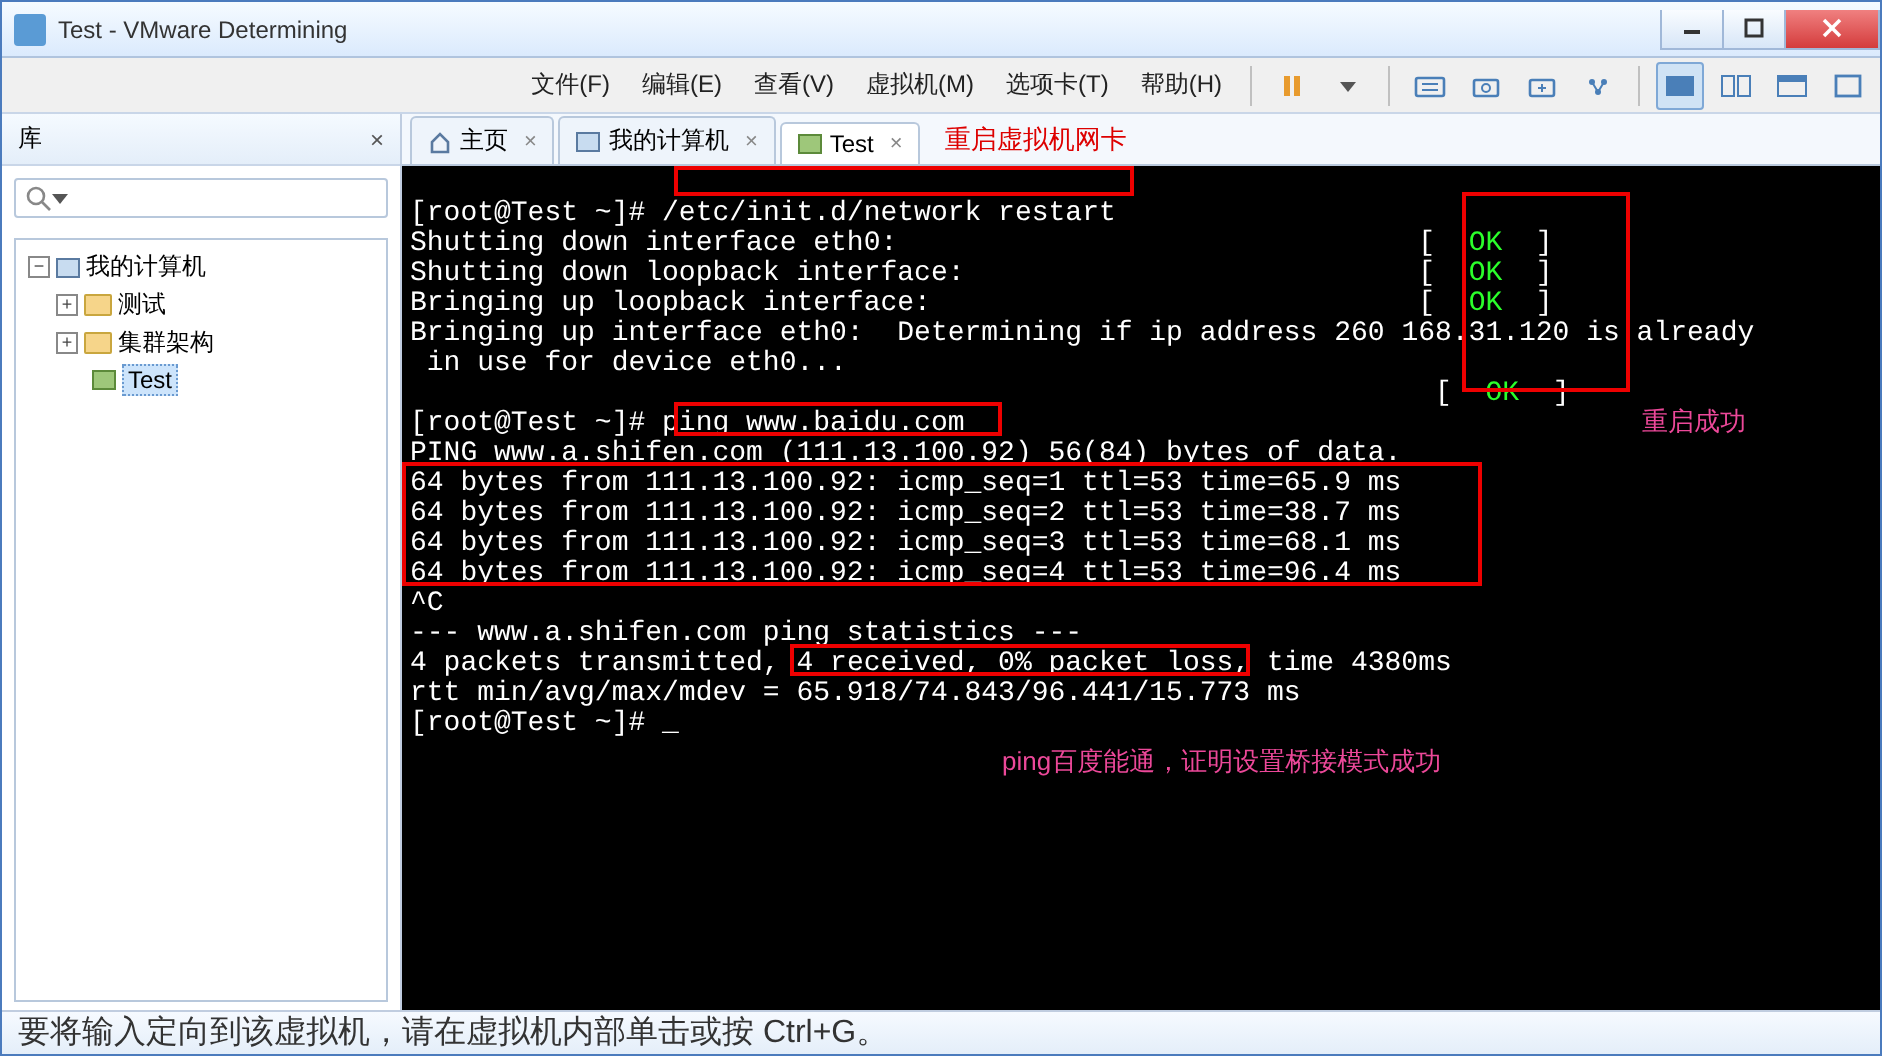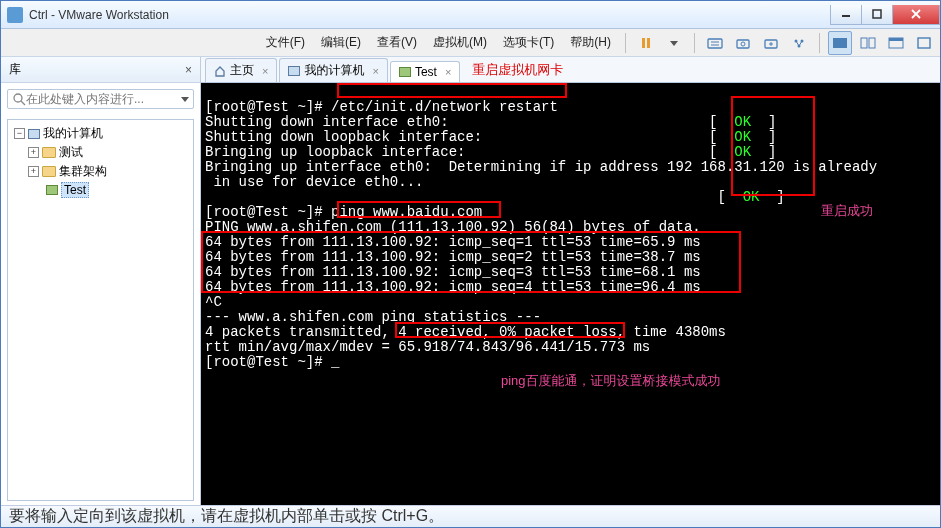--- a/index.html
+++ b/index.html
@@ -40,21 +40,21 @@
   .term .g { color: #2bff2b; }
   .term .box { border: 2px solid #e00; position: absolute; pointer-events: none; }
   .term .rlabel { color: #ec4899; position: absolute; font-size: 13px; font-family: "Microsoft YaHei", sans-serif; }
   .statusbar { height: 22px; background: linear-gradient(#f6faff,#e4eef9); border-top: 1px solid #c0cde0; display: flex; align-items: center; padding: 0 8px; font-size: 16px; color: #333; }
 </style>
 </head>
 <body>
 
 <div class="titlebar">
   <div class="icon"></div>
-  <div class="title">Ctrl - VMware Workstation</div>
+  <div class="title">Test - VMware Determining</div>
   <div class="winbtns">
     <div class="winbtn">
         <svg width="10" height="10">
           <line x1="1" y1="7" x2="9" y2="7" stroke="#333" stroke-width="2"></line>
         </svg>
       </div>
     <div class="winbtn">
         <svg width="10" height="10">
           <rect x="1" y="1" width="8" height="8" fill="none" stroke="#333" stroke-width="1.5"></rect>
         </svg>
@@ -145,21 +145,20 @@
   <div class="lib">
     <div class="libhdr">
       <span>库</span>
       <span class="x">×</span>
     </div>
     <div class="search">
       <svg width="14" height="14">
           <circle cx="6" cy="6" r="4" fill="none" stroke="#888" stroke-width="1.3"></circle>
           <line x1="9" y1="9" x2="13" y2="13" stroke="#888" stroke-width="1.3"></line>
         </svg>
-      <input placeholder="在此处键入内容进行..." style="">
       <svg width="8" height="8">
           <polygon points="0,2 8,2 4,7" fill="#555"></polygon>
         </svg>
     </div>
     <div class="treewrap">
       <div class="node">
           <span class="toggle">−</span>
           <span class="micon"></span>
           <span>我的计算机</span>
         </div>
@@ -200,21 +199,21 @@
           <span class="tx">×</span>
       </div>
       <span class="annot-r">重启虚拟机网卡</span>
     </div>
 
     <div class="term">
 <span>[root@Test ~]# </span><span>/etc/init.d/network restart</span>
 <span>Shutting down interface eth0:</span>                               <span>[  </span><span class="g">OK</span><span>  ]</span>
 <span>Shutting down loopback interface:</span>                           <span>[  </span><span class="g">OK</span><span>  ]</span>
 <span>Bringing up loopback interface:</span>                             <span>[  </span><span class="g">OK</span><span>  ]</span>
-<span>Bringing up interface eth0:  Determining if ip address 192</span> <span>168.31.120 is already</span>
+<span>Bringing up interface eth0:  Determining if ip address 260</span> <span>168.31.120 is already</span>
 <span> in use for device eth0...</span>
                                                              <span>[  </span><span class="g">OK</span><span>  ]</span>
 <span>[root@Test ~]# </span><span>ping www.baidu.com</span>
 <span>PING www.a.shifen.com (111.13.100.92) 56(84) bytes of data.</span>
 <span>64 bytes from 111.13.100.92: icmp_seq=1 ttl=53 time=65.9 ms</span>
 <span>64 bytes from 111.13.100.92: icmp_seq=2 ttl=53 time=38.7 ms</span>
 <span>64 bytes from 111.13.100.92: icmp_seq=3 ttl=53 time=68.1 ms</span>
 <span>64 bytes from 111.13.100.92: icmp_seq=4 ttl=53 time=96.4 ms</span>
 <span>^C</span>
 <span>--- www.a.shifen.com ping statistics ---</span>

